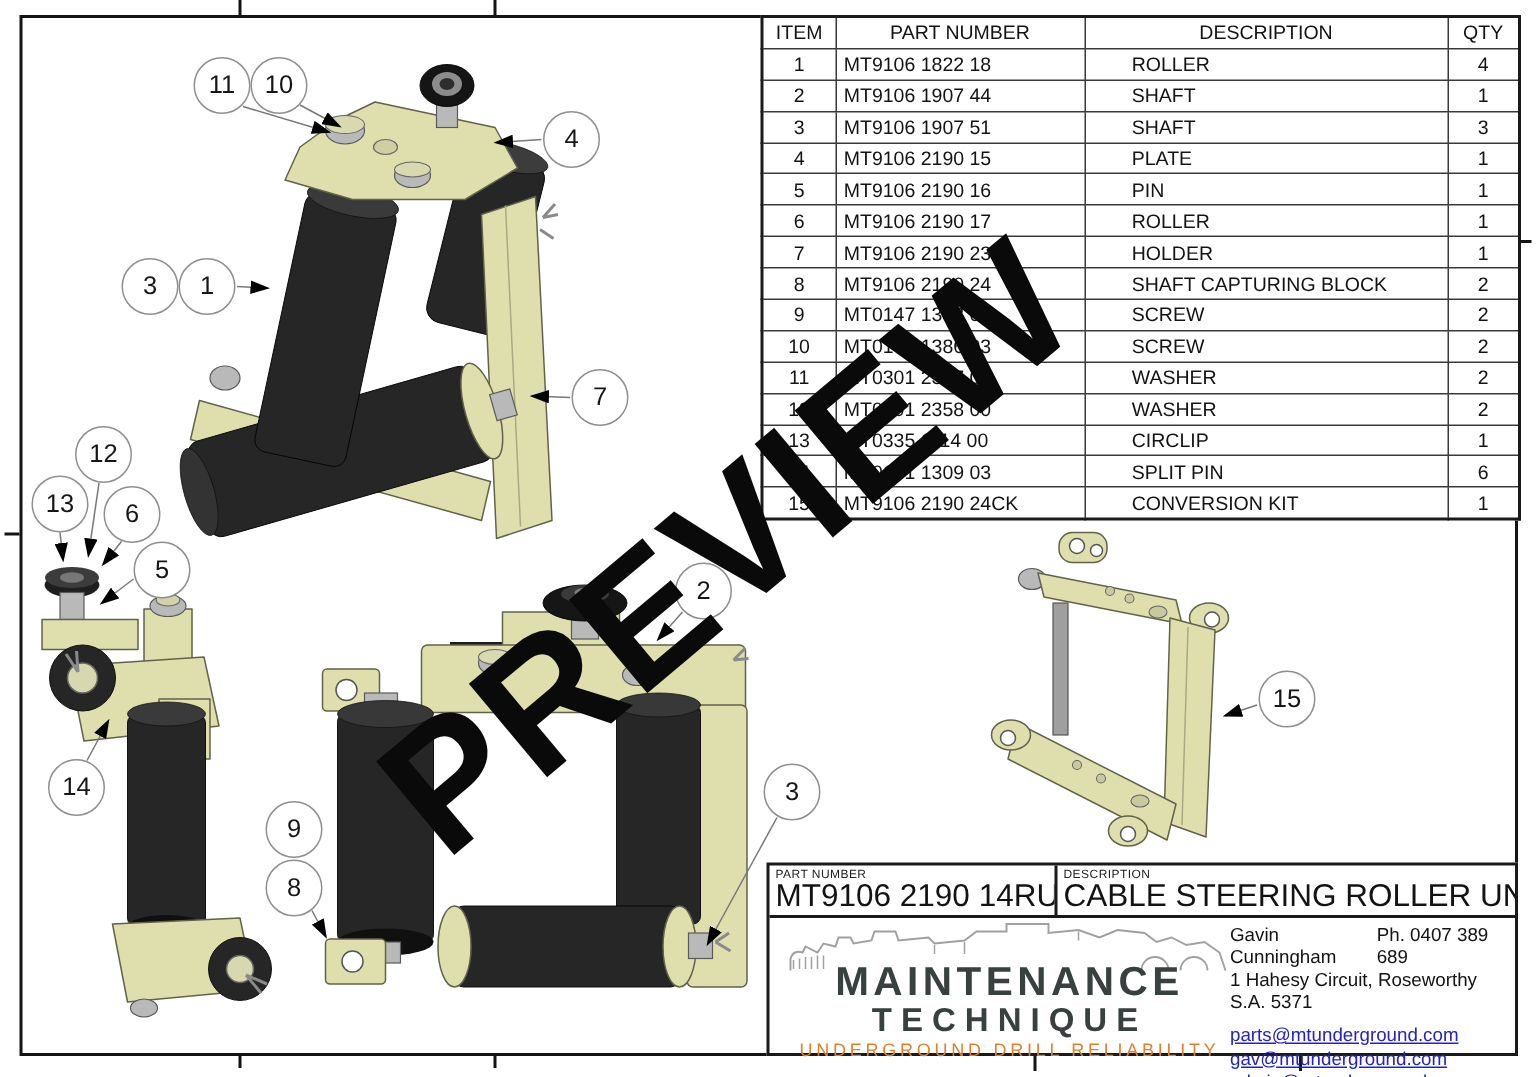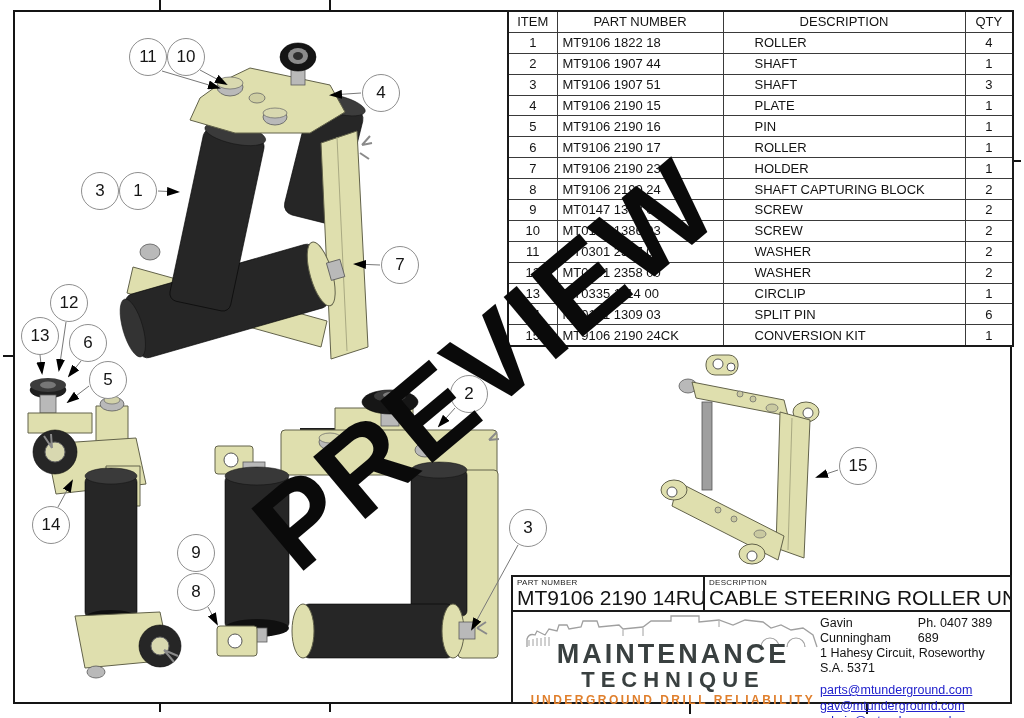--- a/index.html
+++ b/index.html
@@ -31,21 +31,21 @@
   .tb-cell{box-sizing:border-box;padding:1px 0 0 4px;overflow:hidden;}
   .tb-cell.pn{width:192px;border-right:2px solid #1a1a1a;}
   .tb-cell.desc{flex:1;}
   .tb-cap{font-size:8px;color:#222;letter-spacing:0.3px;line-height:9px;}
   .tb-val{font-size:21px;line-height:21px;white-space:nowrap;}
   .tb-bottom{position:relative;height:92px;}
   .rig-svg{position:absolute;left:10px;top:1px;}
   .logo-text{position:absolute;left:10px;top:29px;width:300px;text-align:center;line-height:1;}
   .logo-main{font-size:27px;font-weight:bold;letter-spacing:3px;color:var(--logo_charcoal);}
   .logo-main2{font-size:22px;font-weight:bold;letter-spacing:6px;color:var(--logo_charcoal);margin-top:1px;}
-  .logo-tag{font-size:12px;font-weight:bold;color:var(--tagline_orange);letter-spacing:2.5px;margin-top:3px;}
+  .logo-tag{font-size:12px;font-weight:normal;color:var(--tagline_orange);letter-spacing:2.5px;margin-top:3px;}
   .contact{position:absolute;left:307px;top:4px;width:188px;font-size:12.5px;line-height:15px;}
   .c-row{display:flex;}
   .links{margin-top:7px;}
   .tb-link{display:block;color:var(--link_blue);text-decoration:underline;font-size:12.5px;line-height:15.5px;}
   
   #leader-svg{position:absolute;left:0;top:0;z-index:5;pointer-events:none;}
   .balloon{position:absolute;width:38px;height:38px;border-radius:50%;background:#fff;
     border:1px solid #8f8f8f;display:flex;align-items:center;justify-content:center;
     font-size:17px;color:#161616;z-index:6;box-sizing:border-box;}
   

